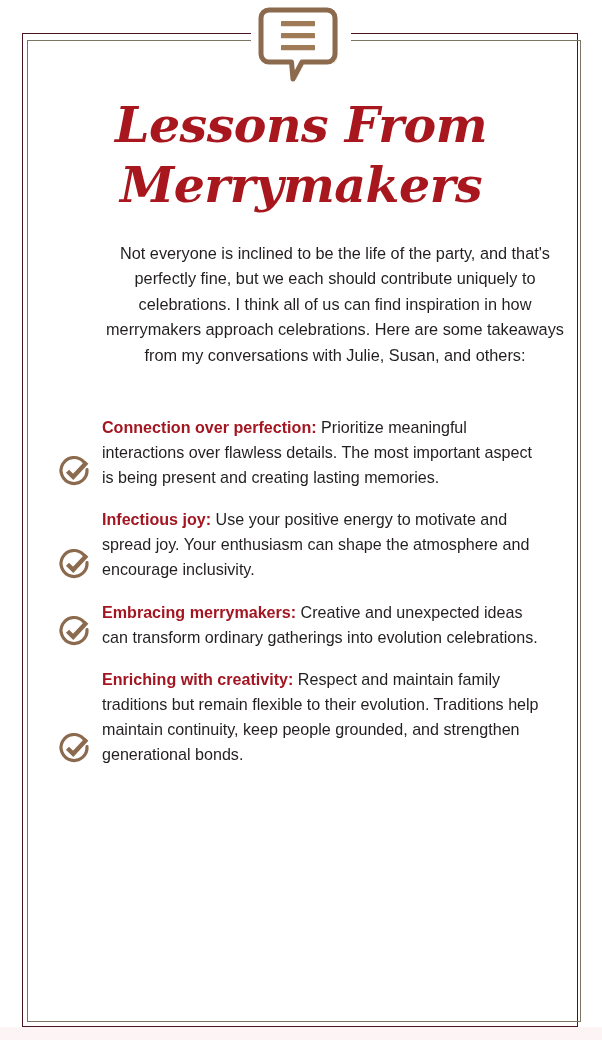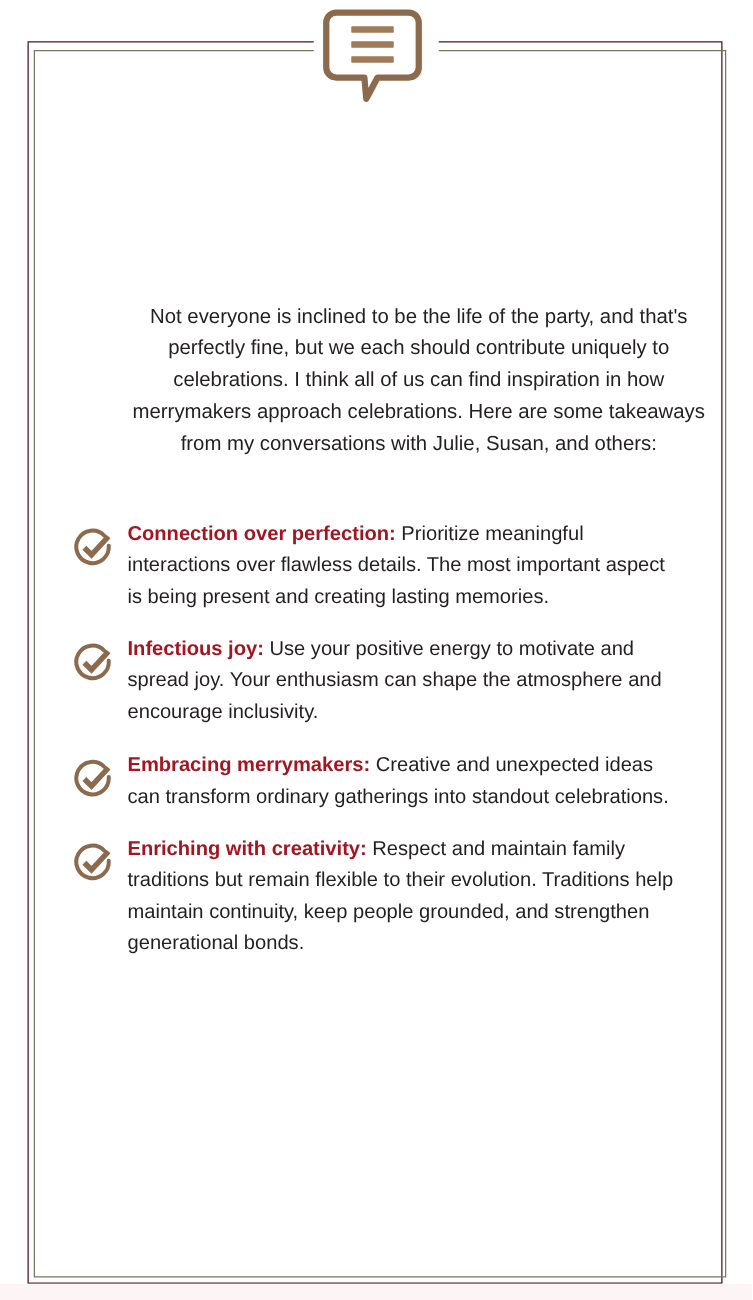--- a/index.html
+++ b/index.html
@@ -84,21 +84,21 @@
 
   
   .list {
     position:absolute;
     left:56px; top:415px;
     width:492px;
     z-index:3;
   }
   .item {
     display:flex;
-    align-items:flex-start;
+    align-items:flex-end;
     margin-bottom:17px;
   }
   .item:last-child { margin-bottom:0; }
 
   .check-wrap {
     flex:0 0 auto;
     width:46px;
     padding-top:4px;
     display:flex;
     justify-content:flex-start;
@@ -142,20 +142,24 @@
       <g opacity="0.12">
         <path d="M22 14 h58 a7 7 0 0 1 7 7 v36 a7 7 0 0 1 -7 7 h-26 l-9 16 -2 -16 h-21 a7 7 0 0 1 -7 -7 v-36 a7 7 0 0 1 7 -7 z" fill="#8b6a4e"></path>
       </g>
       <path d="M18 10 h58 a8 8 0 0 1 8 8 v36 a8 8 0 0 1 -8 8 h-25 l-9 17 -1.5 -17 h-22.5 a8 8 0 0 1 -8 -8 v-36 a8 8 0 0 1 8 -8 z" fill="#ffffff" stroke="#8b6a4e" stroke-width="5" stroke-linejoin="round"></path>
       <rect x="30" y="21" width="34" height="5.2" rx="0.6" fill="#a07b58"></rect>
       <rect x="30" y="33" width="34" height="5.2" rx="0.6" fill="#a07b58"></rect>
       <rect x="30" y="45" width="34" height="5.2" rx="0.6" fill="#a07b58"></rect>
     </svg>
   </div>
 
+  <h1 class="title">
+    <span class="line">Lessons From</span>
+    <span class="line">Merrymakers</span>
+  </h1>
 
   <p class="intro">Not everyone is inclined to be the life of the party, and that's perfectly fine, but we each should contribute uniquely to celebrations. I think all of us can find inspiration in how merrymakers approach celebrations. Here are some takeaways from my conversations with Julie, Susan, and others:</p>
 
   <div class="list">
 
     <div class="item">
       <span class="check-wrap">
         <svg width="38" height="38" viewBox="0 0 38 38" aria-hidden="true">
           <path d="M27.5 9.6 A13 13 0 1 0 31 17.6" fill="none" stroke="#8b6a4e" stroke-width="3.2" stroke-linecap="round"></path>
           <path d="M11.5 19.2 L17.2 24.8 L30.8 10.2" fill="none" stroke="#8b6a4e" stroke-width="4.4" stroke-linecap="butt" stroke-linejoin="miter"></path>
@@ -183,21 +187,21 @@
 
     <div class="item">
       <span class="check-wrap">
         <svg width="38" height="38" viewBox="0 0 38 38" aria-hidden="true">
           <path d="M27.5 9.6 A13 13 0 1 0 31 17.6" fill="none" stroke="#8b6a4e" stroke-width="3.2" stroke-linecap="round"></path>
           <path d="M11.5 19.2 L17.2 24.8 L30.8 10.2" fill="none" stroke="#8b6a4e" stroke-width="4.4" stroke-linecap="butt" stroke-linejoin="miter"></path>
         </svg>
       </span>
       <div class="item-text">
         <span class="item-label">Embracing merrymakers:</span>
-        <span class="item-body"> Creative and unexpected ideas can transform ordinary gatherings into standout celebrations.</span>
+        <span class="item-body"> Creative and unexpected ideas can transform ordinary gatherings into evolution celebrations.</span>
       </div>
     </div>
 
     <div class="item">
       <span class="check-wrap">
         <svg width="38" height="38" viewBox="0 0 38 38" aria-hidden="true">
           <path d="M27.5 9.6 A13 13 0 1 0 31 17.6" fill="none" stroke="#8b6a4e" stroke-width="3.2" stroke-linecap="round"></path>
           <path d="M11.5 19.2 L17.2 24.8 L30.8 10.2" fill="none" stroke="#8b6a4e" stroke-width="4.4" stroke-linecap="butt" stroke-linejoin="miter"></path>
         </svg>
       </span>

